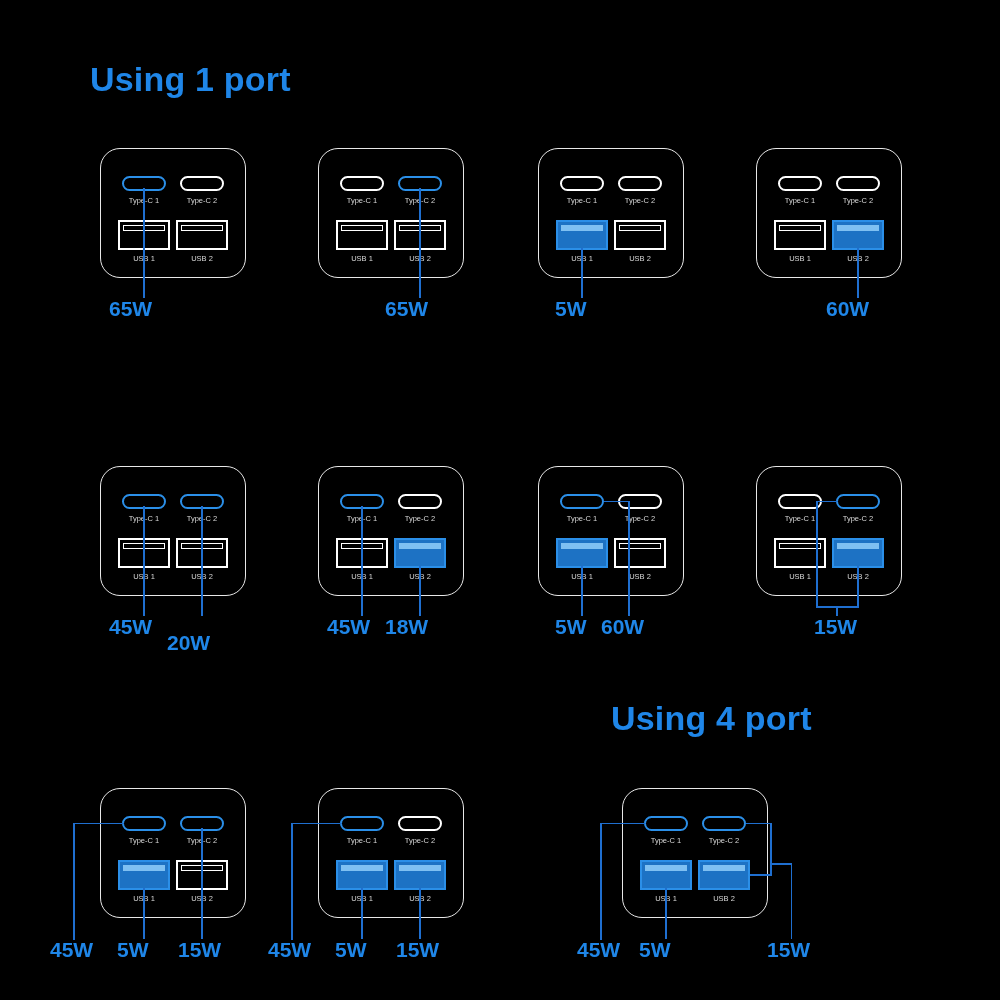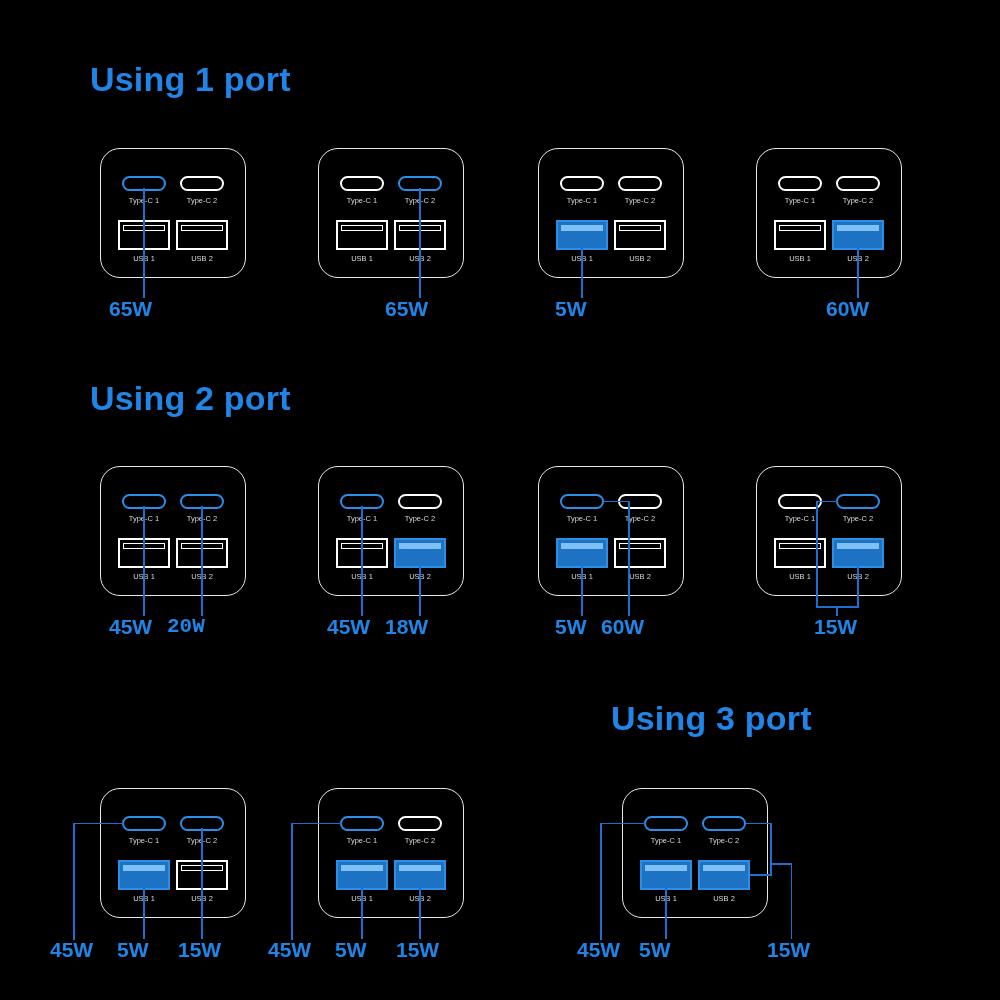--- a/index.html
+++ b/index.html
@@ -87,22 +87,21 @@
     white-space:nowrap;
     line-height:1;
   }
 </style>
 </head>
 <body>
 
 <div class="stage">
 
   <div class="section-title" style="left:90px;top:62px;">Using 1 port</div>
-  <div class="section-title" style="left:90px;top:381px;">Using 2 port</div>
-  <div class="section-title" style="left:611px;top:701px;">Using 3 port</div>
+  <div class="section-title" style="left:611px;top:701px;">Using 4 port</div>
 
   <div class="device-group" style="left:100px;top:148px;width:210px;height:180px;">
     <div class="charger"></div>
     <div class="port typec on" style="left:22px;top:28px;"></div>
     <div class="port-label" style="left:4px;top:49px;width:80px;">Type-C 1</div>
     <div class="port typec" style="left:80px;top:28px;"></div>
     <div class="port-label" style="left:62px;top:49px;width:80px;">Type-C 2</div>
     <div class="port usba" style="left:18px;top:72px;">
         <span class="bar"></span>
       </div>
@@ -179,21 +178,21 @@
         <span class="bar"></span>
       </div>
     <div class="port-label" style="left:4px;top:107px;width:80px;">USB 1</div>
     <div class="port usba" style="left:76px;top:72px;">
         <span class="bar"></span>
       </div>
     <div class="port-label" style="left:62px;top:107px;width:80px;">USB 2</div>
     <div class="wire v" style="left:43.2px;top:40px;height:110px;"></div>
     <div class="wire v" style="left:101.2px;top:40px;height:110px;"></div>
     <div class="watt" style="left:9px;top:150px;">45W</div>
-    <div class="watt" style="left:67px;top:150px;font-family:Liberation Mono, monospace;">20W</div>
+    <div class="watt" style="left:67px;top:166px;">20W</div>
   </div>
 
   <div class="device-group" style="left:318px;top:466px;width:210px;height:180px;">
     <div class="charger"></div>
     <div class="port typec on" style="left:22px;top:28px;"></div>
     <div class="port-label" style="left:4px;top:49px;width:80px;">Type-C 1</div>
     <div class="port typec" style="left:80px;top:28px;"></div>
     <div class="port-label" style="left:62px;top:49px;width:80px;">Type-C 2</div>
     <div class="port usba" style="left:18px;top:72px;">
         <span class="bar"></span>

